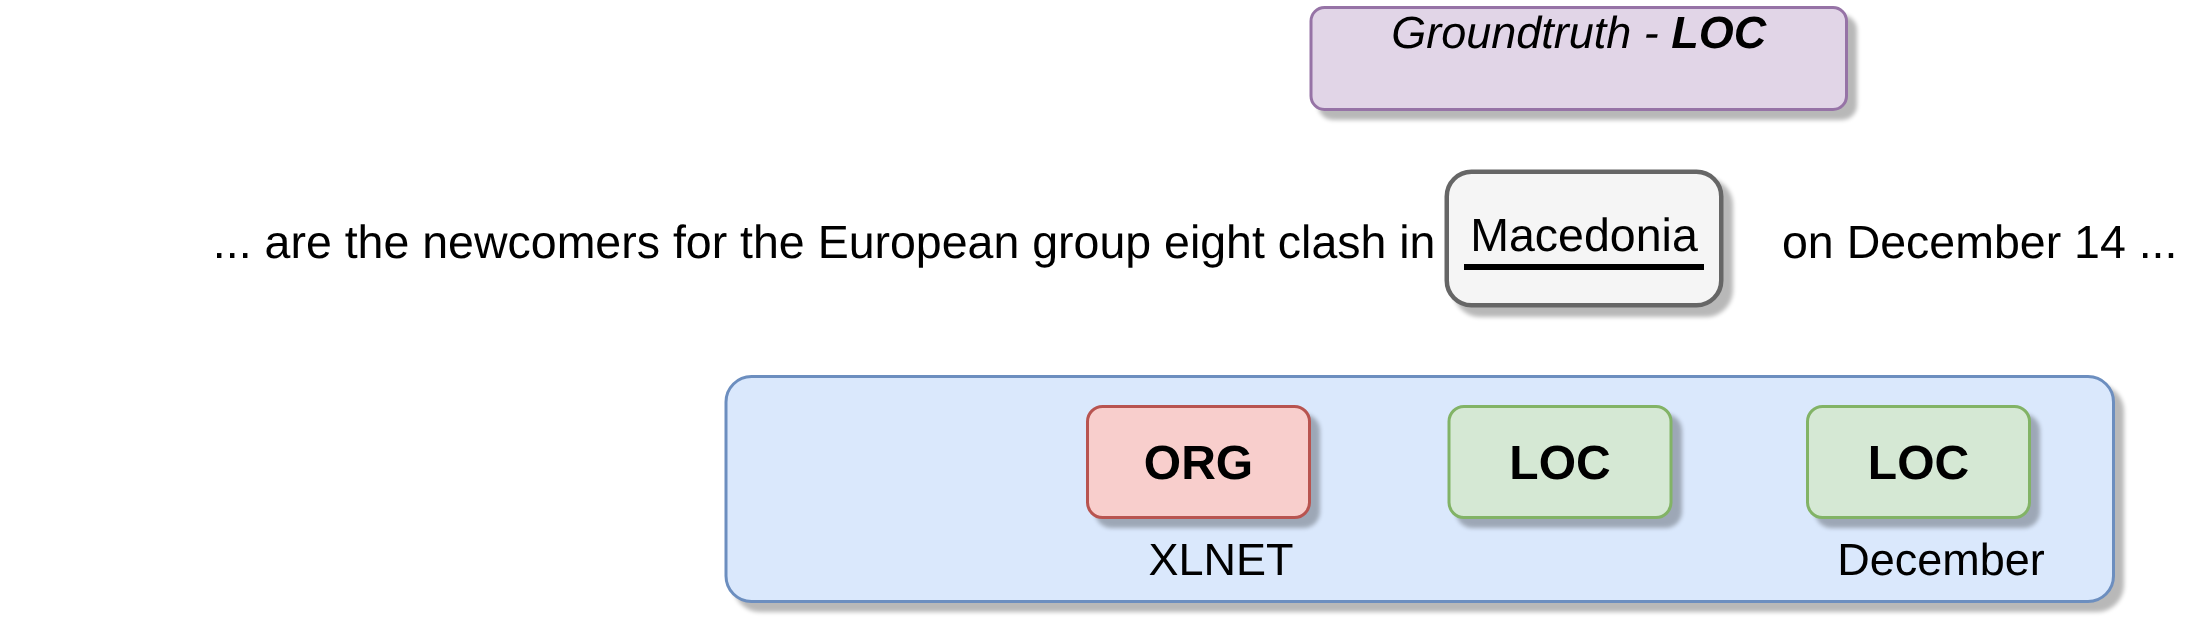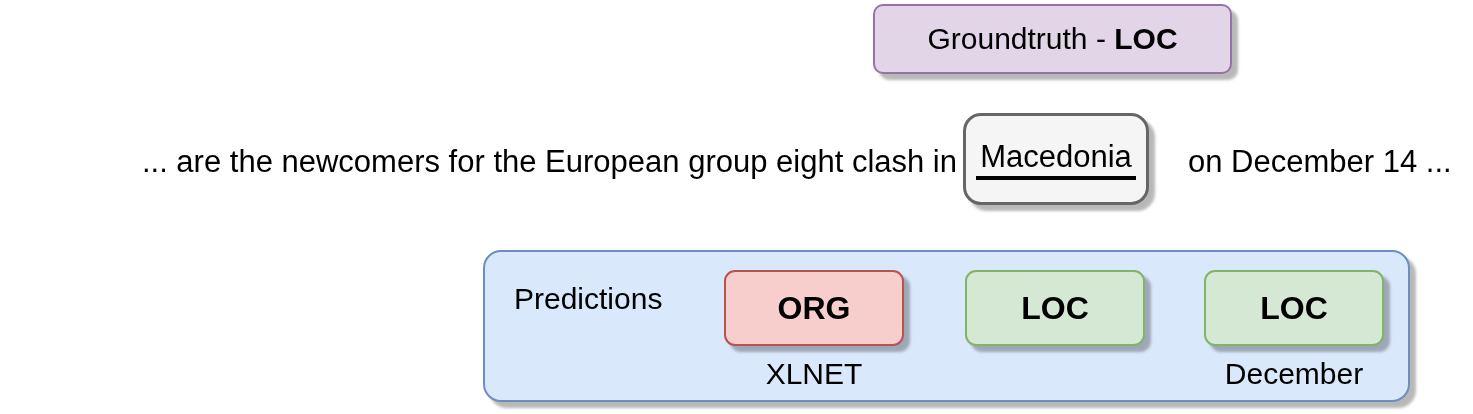--- a/index.html
+++ b/index.html
@@ -11,22 +11,22 @@
     color: #000;
   }
   #canvas { position: absolute; left: 0; top: 0; width: 1473px; height: 414px; }
 
   .shadow { box-shadow: 6px 6px 3px rgba(0,0,0,0.28); }
 
   
   .gt-box {
     position: absolute; left: 873px; top: 4px; width: 359px; height: 70px;
     border: 2px solid; border-radius: 10px;
-    display: flex; align-items: center; justify-content: center;
-    font-size: 30px; white-space: pre;
+    display: flex; justify-content: center;
+    font-size: 30px; white-space: pre; font-style: italic;
   }
   .gt-box b { font-weight: bold; }
 
   
   .sent {
     position: absolute; top: 145px; font-size: 31px; line-height: 34px;
     white-space: nowrap;
   }
   .sent-before { right: 516px; }
   .sent-after  { left: 1188px; text-align: right; }
@@ -45,21 +45,21 @@
     position: absolute; left: 483px; top: 250px; width: 927px; height: 152px;
     border: 2px solid; border-radius: 18px;
   }
   .pred-title {
     position: absolute; left: 29px; top: 30px;
     font-size: 30px; line-height: 34px;
   }
 
   
   .tag-box {
-    position: absolute; top: 18px; width: 180px; height: 76px;
+    position: absolute; top: 18px; width: 150px; height: 76px;
     border: 2px solid; border-radius: 11px;
     display: flex; align-items: center; justify-content: center;
     font-weight: bold; font-size: 32px;
   }
   .tag-0 { left: 239px; }
   .tag-1 { left: 480px; }
   .tag-2 { left: 719px; }
 
   
   .model-label {
@@ -81,21 +81,20 @@
 
   <div class="sent sent-before">... are the newcomers for the European group eight clash in</div>
 
   <div class="entity-box shadow" style="background: rgb(245, 245, 245); border-color: rgb(102, 102, 102);">
     <span class="entity-word">Macedonia</span>
   </div>
 
   <div class="sent sent-after">on December 14 ...</div>
 
   <div class="pred-container shadow" style="background: rgb(218, 232, 252); border-color: rgb(108, 142, 191);">
-    <div class="pred-title">Predictions</div>
 
     <div class="tag-box tag-0 shadow" style="background: rgb(248, 206, 204); border-color: rgb(184, 84, 80);">ORG</div>
     <div class="tag-box tag-1 shadow" style="background: rgb(213, 232, 212); border-color: rgb(130, 179, 102);">LOC</div>
     <div class="tag-box tag-2 shadow" style="background: rgb(213, 232, 212); border-color: rgb(130, 179, 102);">LOC</div>
 
     <div class="model-label ml-0">XLNET</div>
     <div class="model-label ml-2">December</div>
   </div>
 
 </div>

